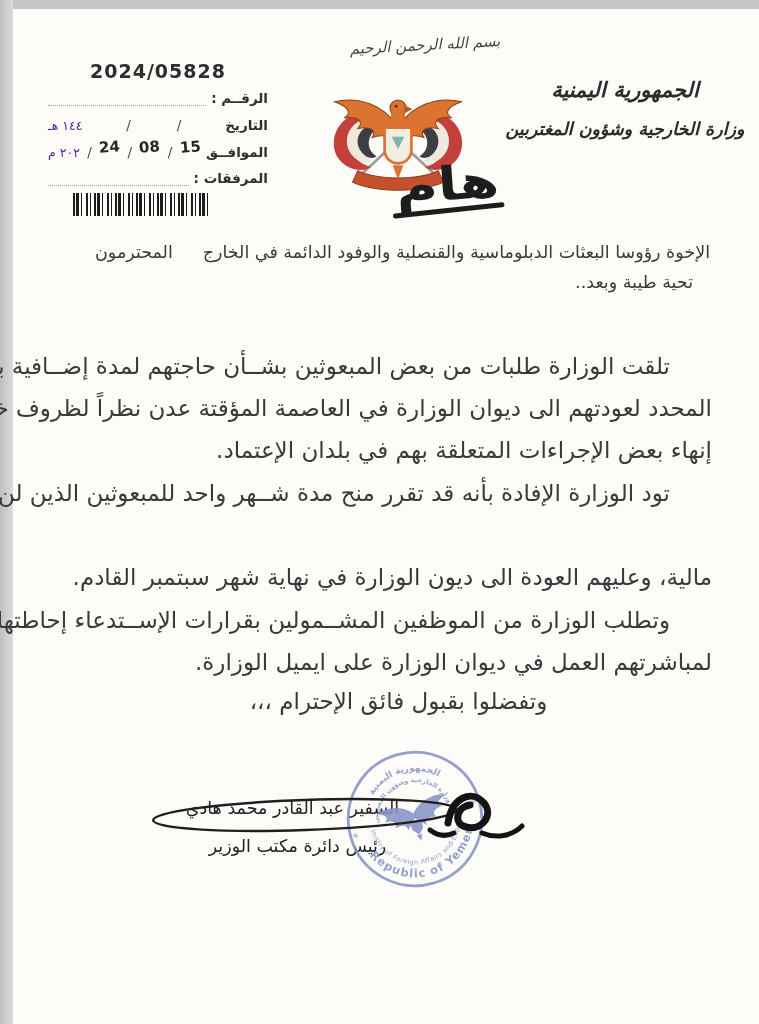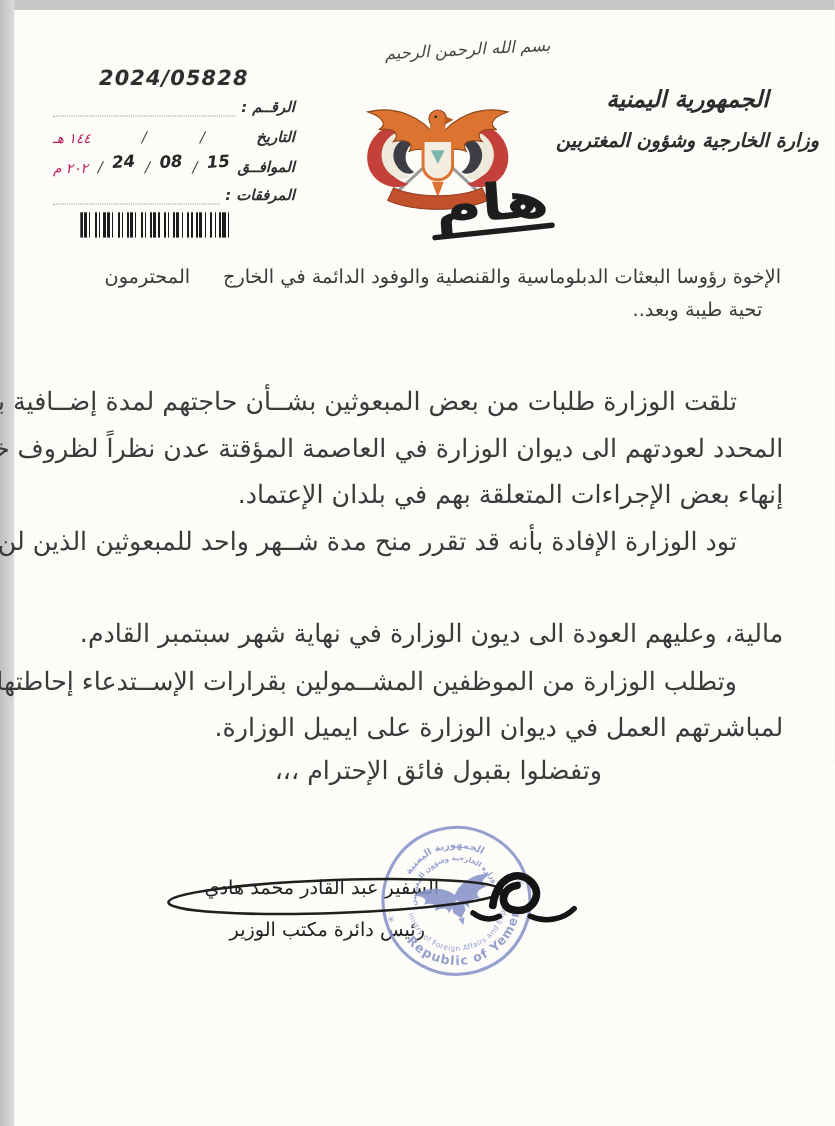--- a/index.html
+++ b/index.html
@@ -4,30 +4,30 @@
 <style>
   html,body{margin:0;padding:0;background:#e8e8e8;}
   .canvas{position:relative;width:759px;height:1024px;background:#fdfcf8;overflow:hidden;
           font-family:"DejaVu Sans",sans-serif;color:#3a3a3a;}
   .edge-top{position:absolute;left:0;top:0;width:759px;height:9px;background:#c6c6c6;}
   .edge-left{position:absolute;left:0;top:0;width:13px;height:1024px;
              background:linear-gradient(90deg,#bfbfbf,#dcdcdc);}
   .abs{position:absolute;}
 
   
-  .refbox{left:48px;top:60px;width:220px;height:160px;direction:rtl;font-size:13.5px;font-style:italic;}
+  .refbox{left:48px;top:60px;width:220px;height:160px;direction:rtl;font-size:13.5px;}
   .ref-number{position:absolute;top:0;left:30px;width:160px;text-align:center;
               font-weight:bold;font-size:19px;letter-spacing:1px;color:#2e2e2e;direction:ltr;}
   .ref-row{position:absolute;right:0;left:0;display:flex;align-items:flex-end;direction:rtl;}
   .ref-label{font-weight:bold;white-space:nowrap;color:#2f2f2f;}
   .dotline{flex:1;border-bottom:1.5px dotted #9e9e9e;height:12px;margin-right:5px;}
   .slash{color:#4a4a4a;padding:0 2px;}
   .hand{font-weight:bold;color:#262626;transform:translateY(-4px) rotate(-4deg);
         font-size:15px;direction:ltr;display:inline-block;}
-  .suffix{color:#be185d;font-size:12.5px;white-space:nowrap;}
+  .suffix{color:#4c1d95;font-size:12.5px;white-space:nowrap;}
   .spread{justify-content:space-between;}
   .barcode{position:absolute;top:133px;left:25px;width:138px;height:23px;
     background:
      repeating-linear-gradient(90deg,#1c1c1c 0 2px,transparent 2px 3px,#1c1c1c 3px 6px,
        transparent 6px 8px,#1c1c1c 8px 9px,transparent 9px 13px,#1c1c1c 13px 15px,
        transparent 15px 17px,#1c1c1c 17px 18px,transparent 18px 21px);}
 
   
   .bismillah{left:330px;top:36px;width:190px;text-align:center;font-size:15px;
              font-style:italic;color:#454545;transform:rotate(-3deg);direction:rtl;}

